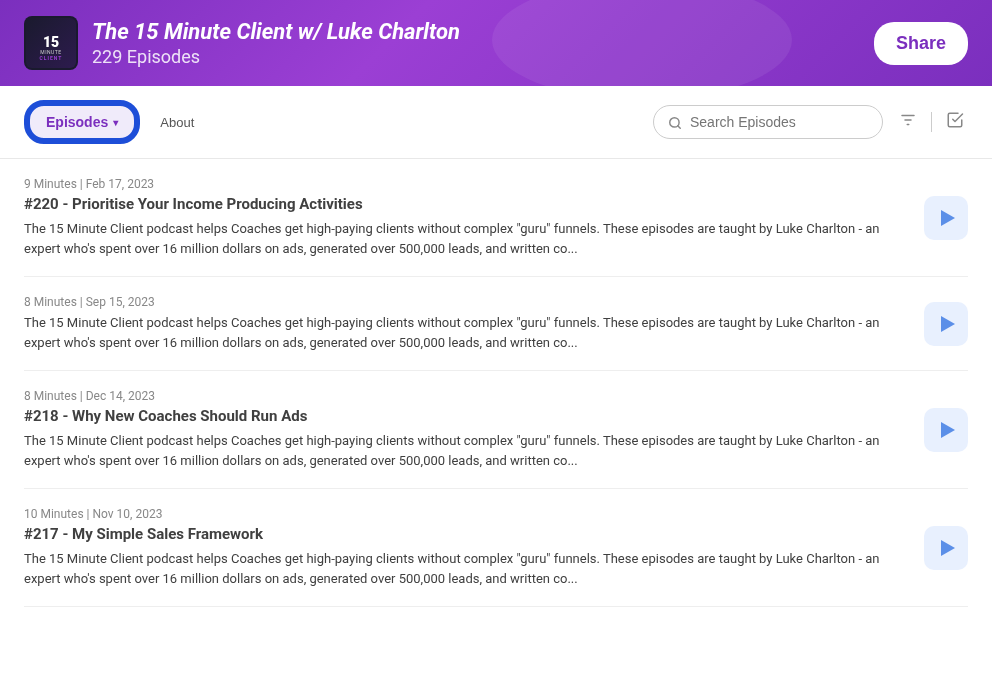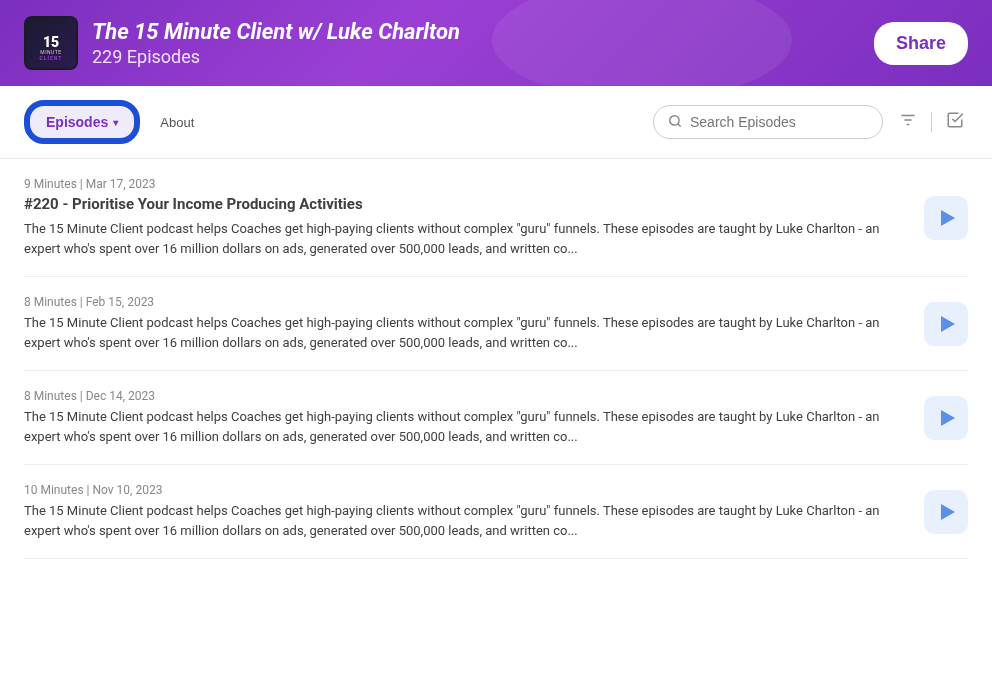--- a/index.html
+++ b/index.html
@@ -145,21 +145,21 @@
       border: none;
       padding: 4px 0;
     }
     .nav-right {
       display: flex;
       align-items: center;
       gap: 12px;
     }
     .search-box {
       display: flex;
-      align-items: flex-start;
+      align-items: flex-end;
       border: 1.5px solid #ccc;
       border-radius: 20px;
       padding: 8px 14px;
       gap: 8px;
       width: 230px;
     }
     .search-box input {
       border: none;
       outline: none;
       font-size: 14px;
@@ -299,48 +299,50 @@
             <path d="M21 12v7a2 2 0 0 1-2 2H5a2 2 0 0 1-2-2V5a2 2 0 0 1 2-2h11"></path>
         </svg>
       </button>
     </div>
   </div>
 </div>
 
 <div class="episodes-list">
 <div class="episode-item">
       <div class="episode-content">
-        <div class="episode-meta">9 Minutes | Mar 17, 2023</div>
+        <div class="episode-meta">9 Minutes | Feb 17, 2023</div>
         <div class="episode-title">#220 - Prioritise Your Income Producing Activities</div>
         <div class="episode-desc">The 15 Minute Client podcast helps Coaches get high-paying clients without complex "guru" funnels. These episodes are taught by Luke Charlton - an expert who's spent over 16 million dollars on ads, generated over 500,000 leads, and written co...</div>
       </div>
       <button class="play-btn">
         <div class="play-triangle"></div>
       </button>
     </div>
     <div class="episode-item">
       <div class="episode-content">
-        <div class="episode-meta">8 Minutes | Feb 15, 2023</div>
+        <div class="episode-meta">8 Minutes | Sep 15, 2023</div>
         <div class="episode-desc">The 15 Minute Client podcast helps Coaches get high-paying clients without complex "guru" funnels. These episodes are taught by Luke Charlton - an expert who's spent over 16 million dollars on ads, generated over 500,000 leads, and written co...</div>
       </div>
       <button class="play-btn">
         <div class="play-triangle"></div>
       </button>
     </div>
     <div class="episode-item">
       <div class="episode-content">
         <div class="episode-meta">8 Minutes | Dec 14, 2023</div>
+        <div class="episode-title">#218 - Why New Coaches Should Run Ads</div>
         <div class="episode-desc">The 15 Minute Client podcast helps Coaches get high-paying clients without complex "guru" funnels. These episodes are taught by Luke Charlton - an expert who's spent over 16 million dollars on ads, generated over 500,000 leads, and written co...</div>
       </div>
       <button class="play-btn">
         <div class="play-triangle"></div>
       </button>
     </div>
     <div class="episode-item">
       <div class="episode-content">
         <div class="episode-meta">10 Minutes | Nov 10, 2023</div>
+        <div class="episode-title">#217 - My Simple Sales Framework</div>
         <div class="episode-desc">The 15 Minute Client podcast helps Coaches get high-paying clients without complex "guru" funnels. These episodes are taught by Luke Charlton - an expert who's spent over 16 million dollars on ads, generated over 500,000 leads, and written co...</div>
       </div>
       <button class="play-btn">
         <div class="play-triangle"></div>
       </button>
     </div>
   </div>
 
 </body></html>

